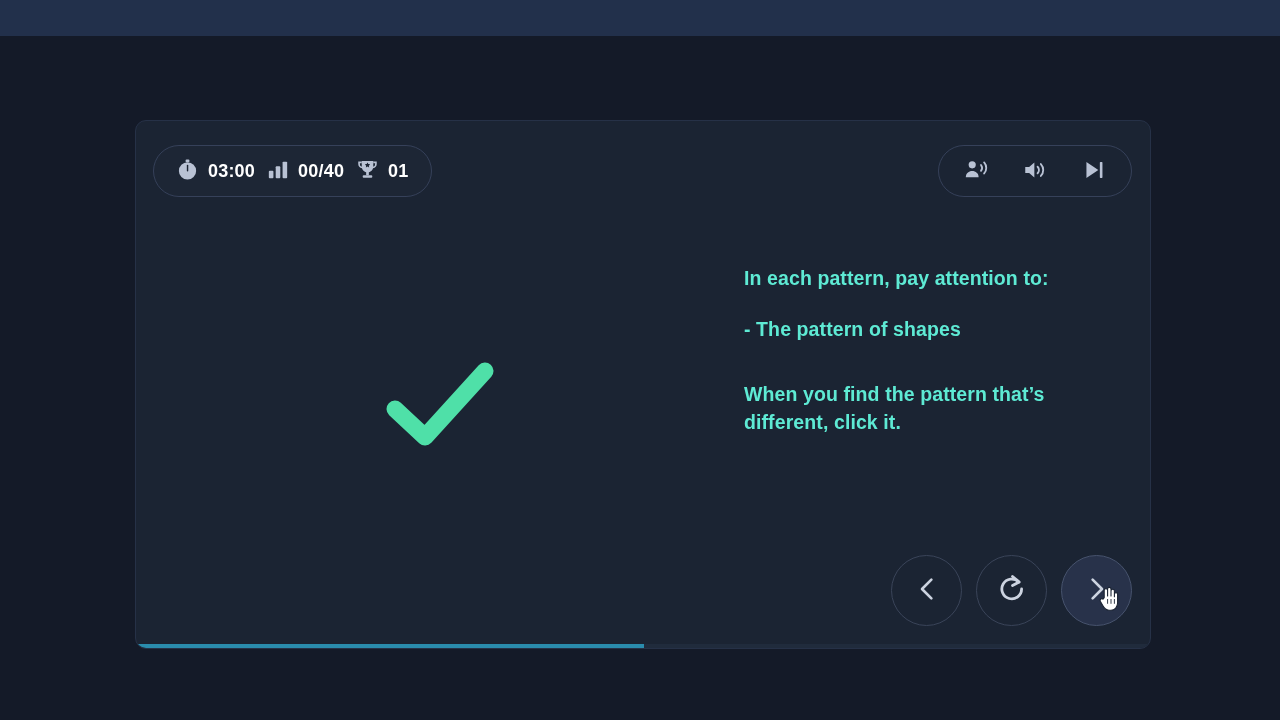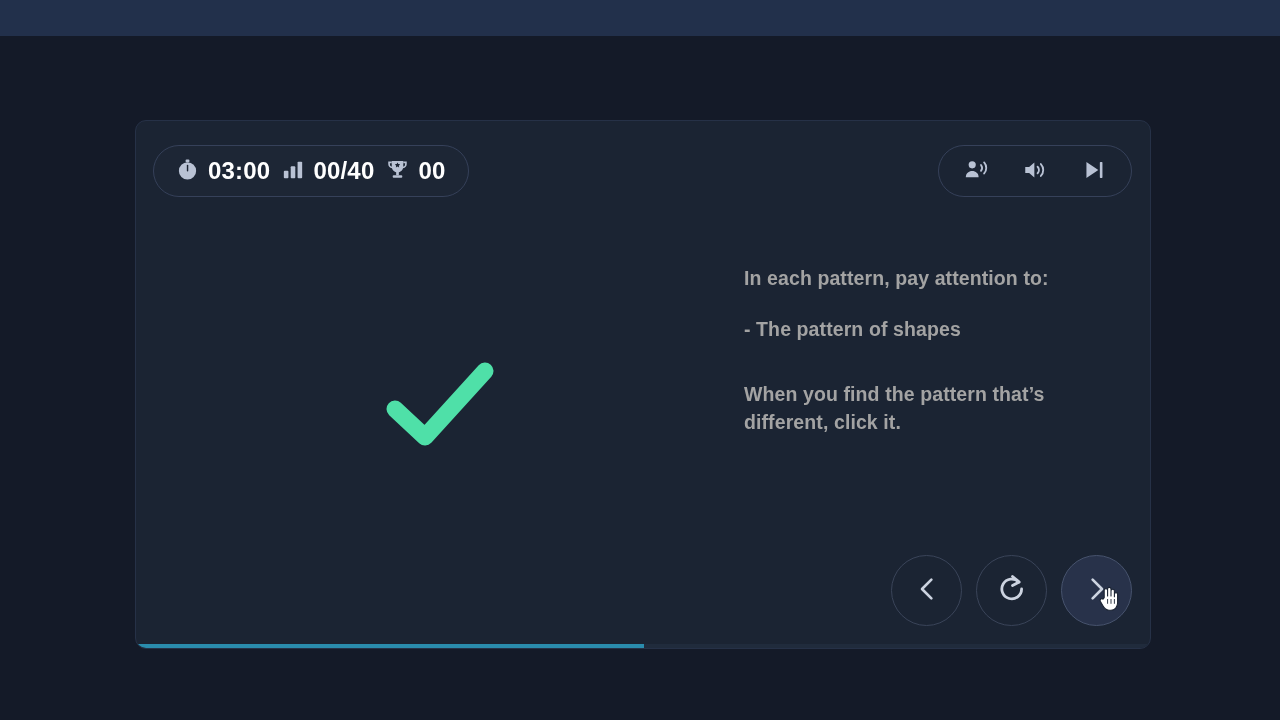--- a/index.html
+++ b/index.html
@@ -54,21 +54,21 @@
     border-radius: 26px;
     background: rgba(255,255,255,0.012);
   }
   .stat-group {
     display: flex;
     align-items: center;
     gap: 9px;
   }
   .stat-value {
     color: #ffffff;
-    font-size: 24px;
+    font-size: 18px;
     font-weight: bold;
     letter-spacing: 0.2px;
     white-space: nowrap;
   }
   .stat-ico { display: block; }
 
   
   .media-pill {
     position: absolute;
     right: 18px;
@@ -110,21 +110,21 @@
   }
   .right-pane {
     flex: 1;
     padding: 48px 18px 0 0;
   }
 
   .feedback-check { display: block; }
 
   
   .instructions p {
-    color: #a3a3a3;
+    color: #5eead4;
     font-size: 19.5px;
     font-weight: bold;
     line-height: 1.45;
     margin-bottom: 23px;
     letter-spacing: 0.1px;
   }
   .instructions p:last-child { margin-bottom: 0; margin-top: 36px; }
 
   
   .nav-row {
@@ -210,21 +210,21 @@
       <span class="stat-ico">
         <svg width="23" height="23" viewBox="0 0 24 24">
           <path d="M6 3h12v6a6 6 0 0 1-12 0V3z" fill="#b9c2d4"></path>
           <path d="M6 4.5H3.2v1.8A3.6 3.6 0 0 0 6.8 9.9" fill="none" stroke="#b9c2d4" stroke-width="1.7"></path>
           <path d="M18 4.5h2.8v1.8a3.6 3.6 0 0 1-3.6 3.6" fill="none" stroke="#b9c2d4" stroke-width="1.7"></path>
           <rect x="10.6" y="14.4" width="2.8" height="3.6" fill="#b9c2d4"></rect>
           <rect x="7" y="18" width="10" height="2.6" rx="1" fill="#b9c2d4"></rect>
           <path d="M12 4.6l.85 1.75 1.9.27-1.37 1.35.32 1.9L12 8.93l-1.7.94.32-1.9L9.25 6.62l1.9-.27z" fill="#1b2433"></path>
         </svg>
       </span>
-      <span class="stat-value">00</span>
+      <span class="stat-value">01</span>
     </div>
   </div>
 
   <div class="media-pill">
 
     <button class="media-btn">
       <span>
         <svg width="26" height="26" viewBox="0 0 24 24">
           <circle cx="8.5" cy="7.2" r="3.3" fill="#b9c2d4"></circle>
           <path d="M2.6 18.6c0-3.4 2.7-5.6 5.9-5.6s5.9 2.2 5.9 5.6z" fill="#b9c2d4"></path>

